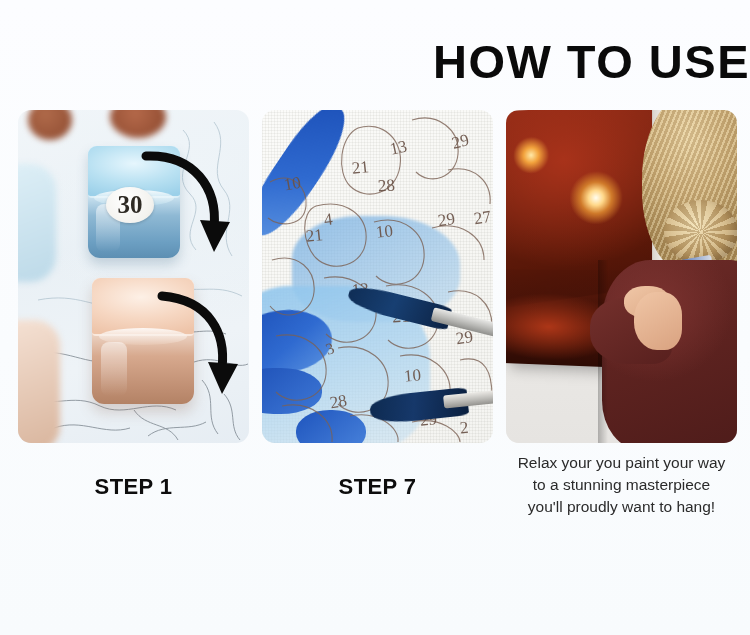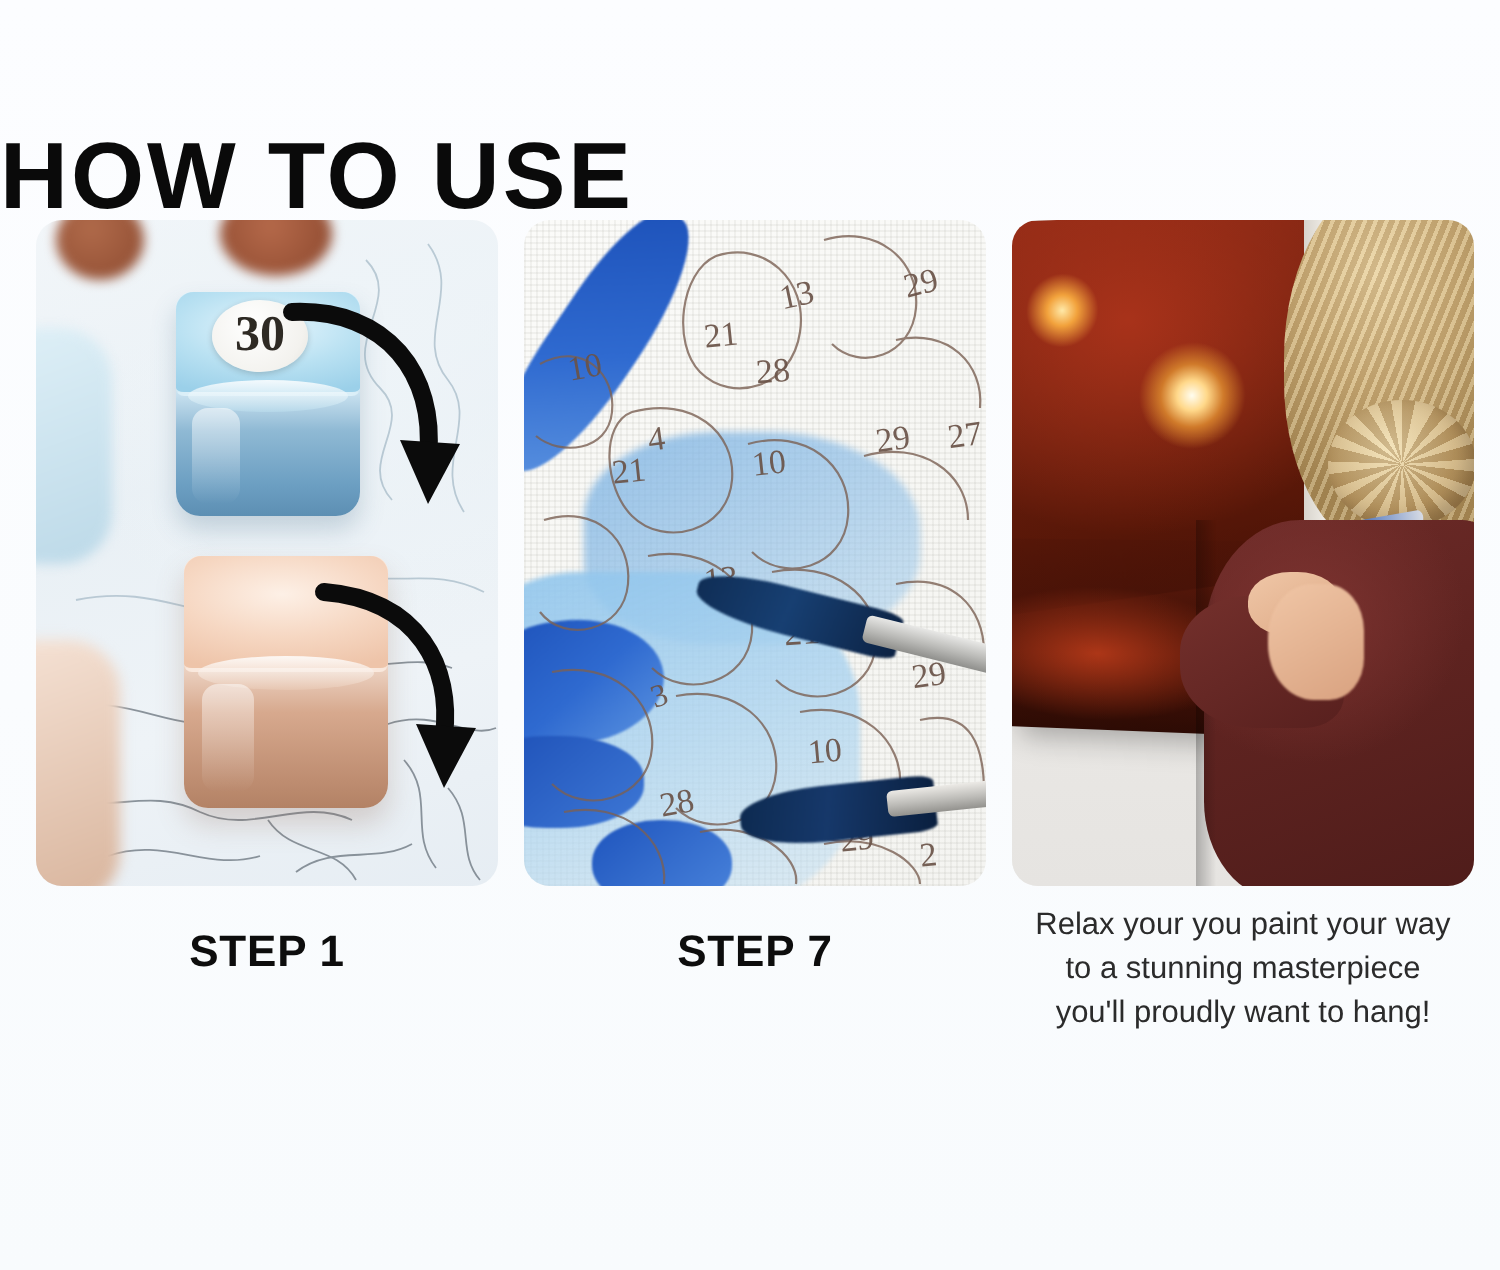--- a/index.html
+++ b/index.html
@@ -14,27 +14,26 @@
   #page {
     position:relative;
     width:750px; height:635px;
     background:linear-gradient(180deg,#fcfdff 0%,#fafcfe 55%,#f8fbfd 100%);
   }
 
   
   .page-title {
     position:absolute;
     top:34px; left:0; right:0;
-    text-align:left;
+    text-align:right;
     font-size:47px;
     font-weight:bold;
     letter-spacing:1.5px;
     color:#0a0a0a;
     font-family:"Liberation Sans", sans-serif;
-    margin-top:26px;
   }
 
   
   .steps {
     position:absolute;
     top:110px; left:18px;
     width:714px;
     display:flex;
     gap:13px;
   }
@@ -42,21 +41,21 @@
 
   .card {
     position:relative;
     width:231px; height:333px;
     border-radius:13px;
     overflow:hidden;
     background:#e8eef3;
   }
 
   .caption-title {
-    margin-top:20px;
+    margin-top:31px;
     text-align:center;
     font-size:22px;
     font-weight:bold;
     letter-spacing:0.4px;
     color:#0d0d0d;
   }
   .caption-body {
     margin-top:9px;
     text-align:center;
     font-size:15.5px;
@@ -154,20 +153,21 @@
 
   
   .pot-label {
     position:absolute;
     border-radius:50%;
     background:radial-gradient(circle at 42% 34%,#ffffff,#f3f2ee 70%,#e4e2dc 100%);
     display:flex; align-items:center; justify-content:center;
     font-family:"Liberation Serif", serif;
     font-weight:bold;
     box-shadow:0 1px 3px rgba(0,0,0,.18);
+    margin-top:37px;
   }
   .label-30 {
     left:88px; top:40px; width:48px; height:36px;
     font-size:25px; color:#2e2a24;
   }
   .label-24 {
     left:96px; top:176px; width:56px; height:40px;
     font-size:27px; color:#5a4232;
   }
 

